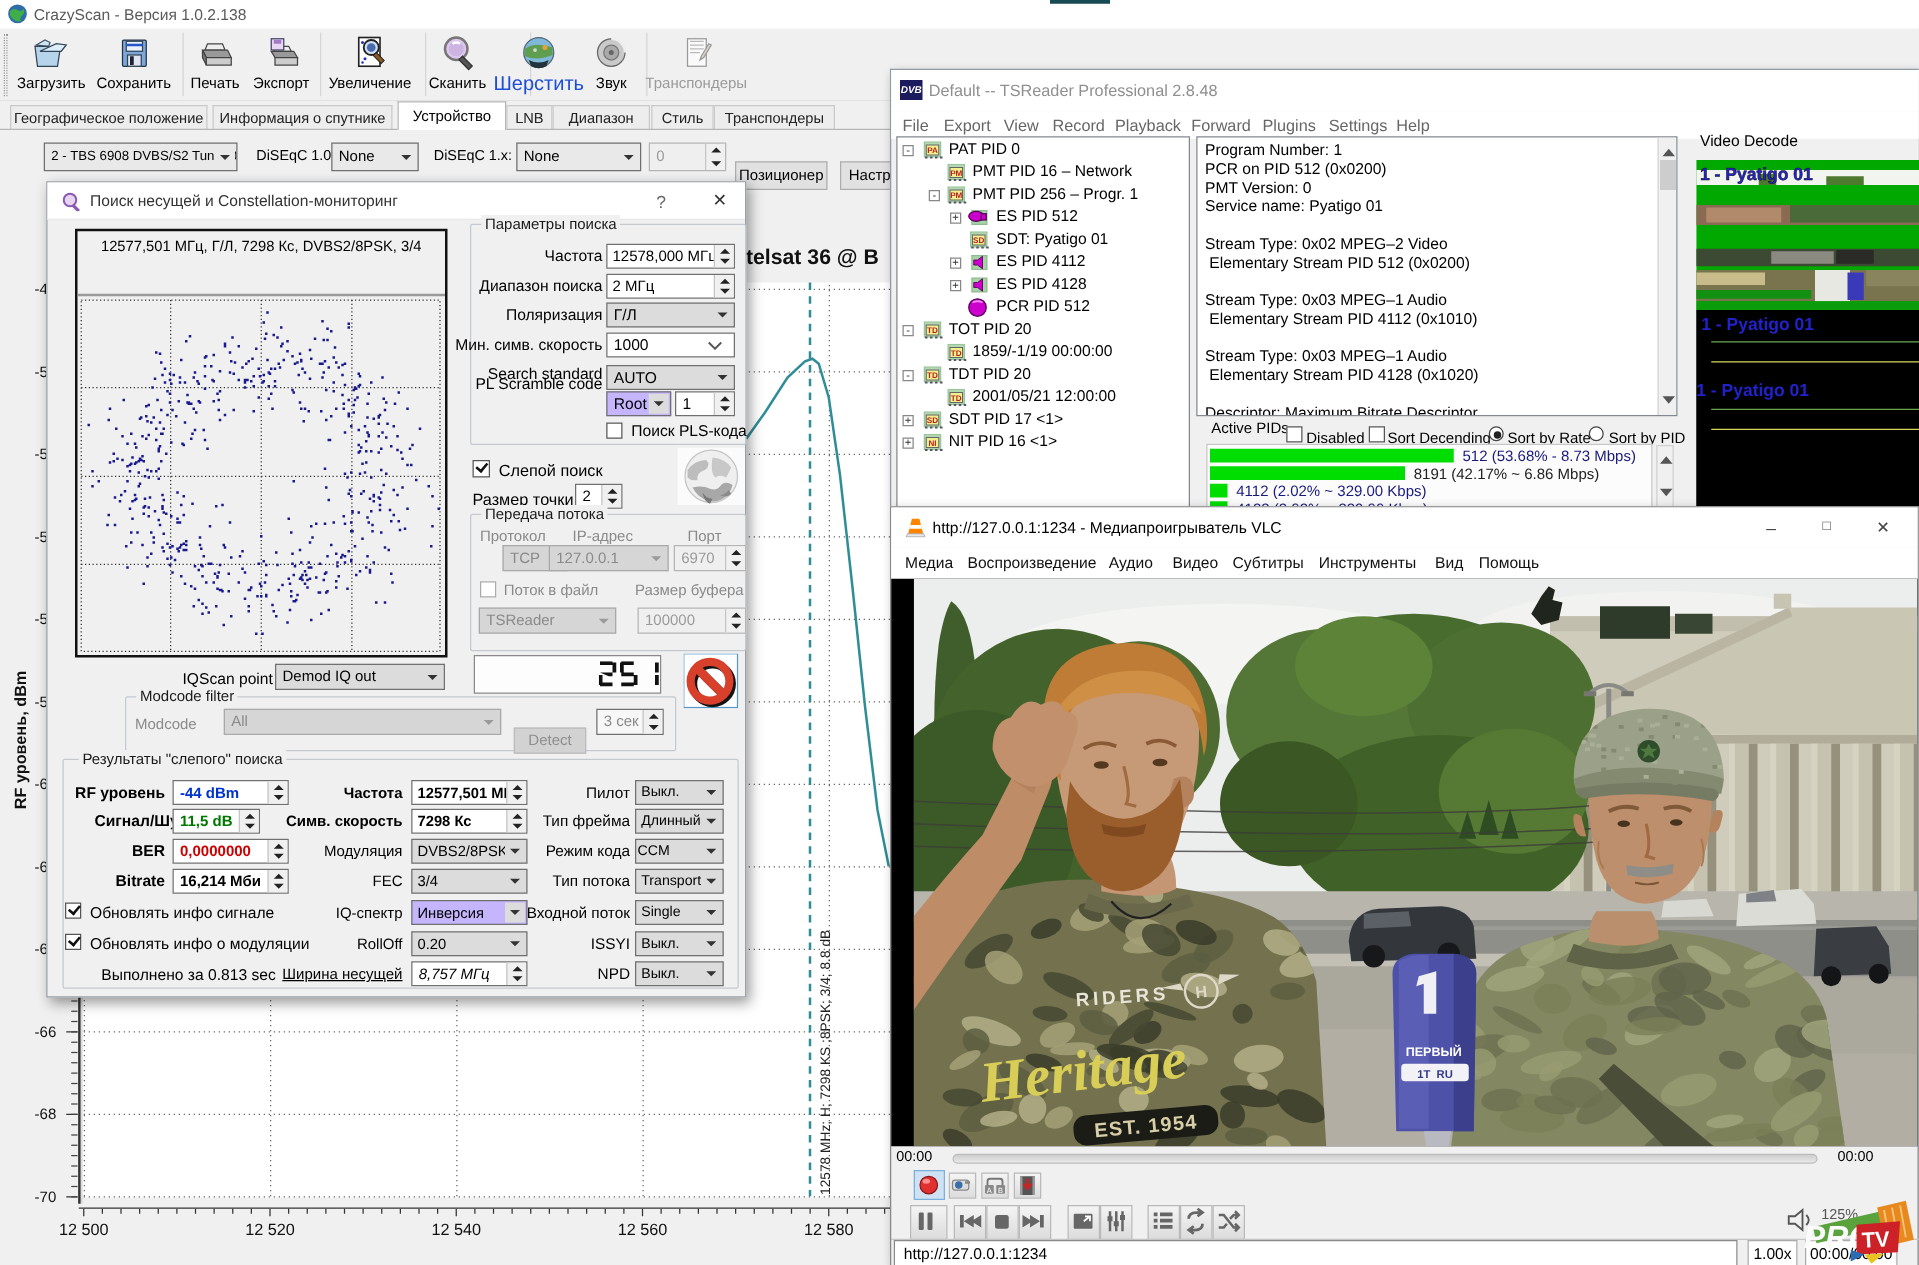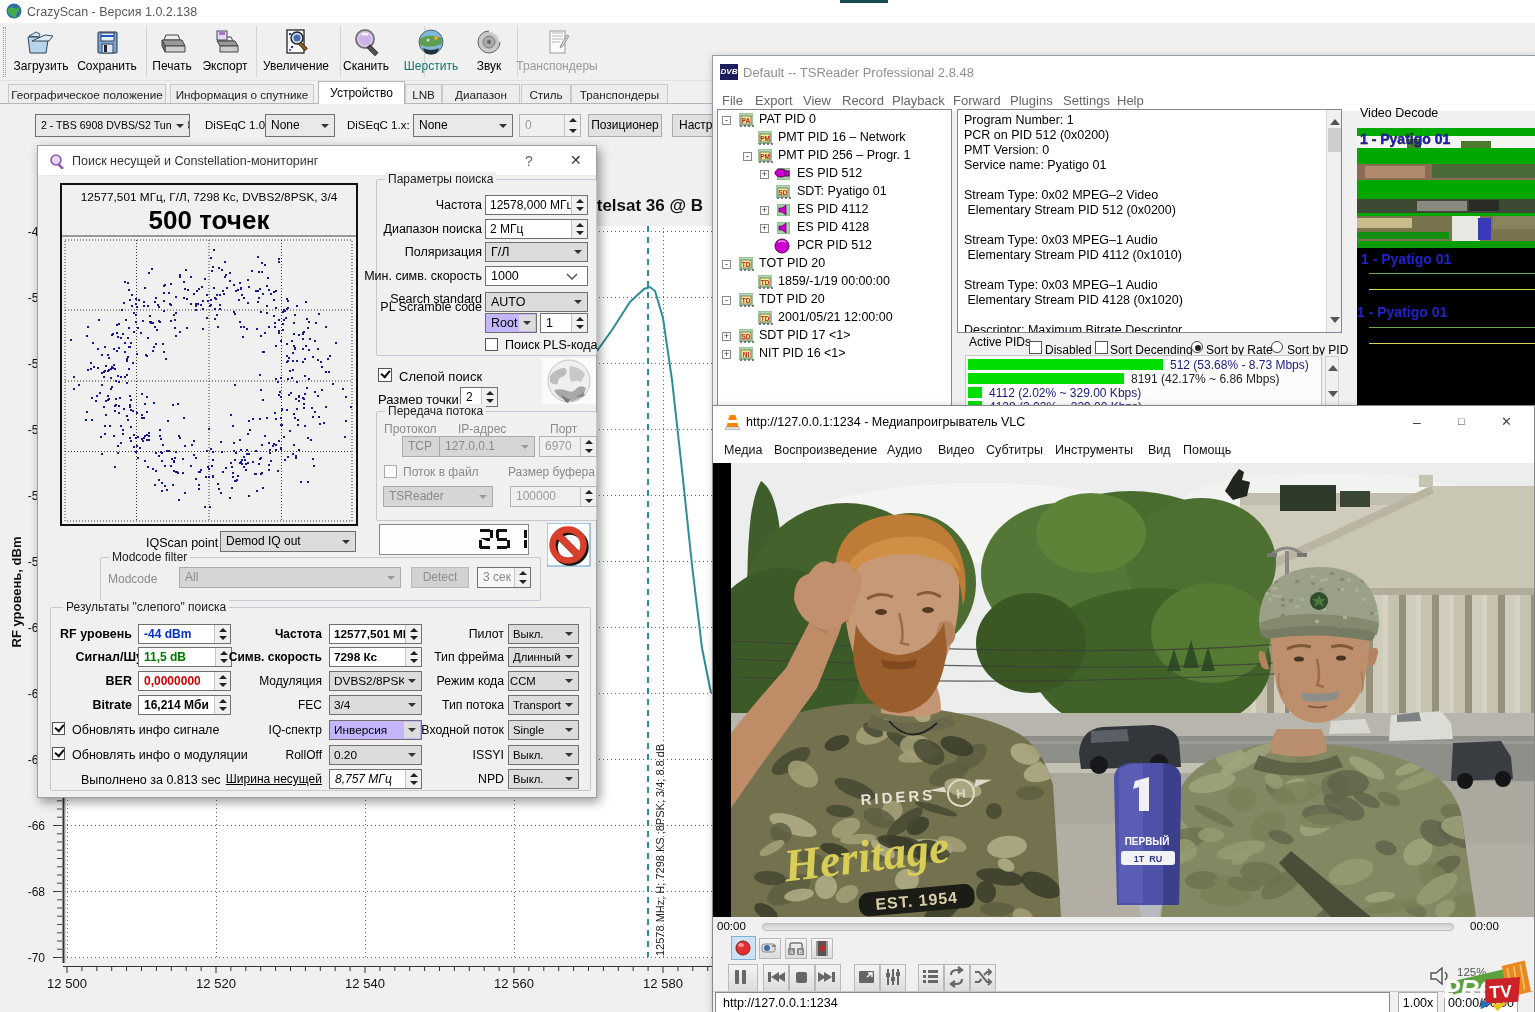--- a/index.html
+++ b/index.html
@@ -16,21 +16,21 @@
 .spin{position:absolute;background:#fff;border:1px solid #707070;font-size:12px;color:#000;line-height:18px;padding-left:5px;white-space:nowrap;overflow:hidden;}
 .spin .ud{position:absolute;right:0;top:0;bottom:0;width:16px;background:#f0f0f0;border-left:1px solid #c5c5c5;}
 .spin .ud:before{content:"";position:absolute;left:4px;top:3px;border:4px solid transparent;border-bottom:4px solid #222;border-top:none;}
 .spin .ud:after{content:"";position:absolute;left:4px;bottom:3px;border:4px solid transparent;border-top:4px solid #222;border-bottom:none;}
 .spin.dis{background:#efefef;color:#9a9a9a;border-color:#b5b5b5;}
 .cb{position:absolute;width:13px;height:13px;background:#fff;border:1px solid #555;}
 .cb.on:after{content:"";position:absolute;left:2px;top:1px;width:7px;height:4px;border-left:2px solid #111;border-bottom:2px solid #111;transform:rotate(-50deg);}
 .lbl{position:absolute;font-size:12px;color:#000;white-space:nowrap;}
 .grp{position:absolute;border:1px solid #c3c9cf;border-radius:2px;}
 .grp>span{position:absolute;top:-8px;left:8px;background:#f0f0f0;padding:0 3px;font-size:12px;color:#1a1a1a;white-space:nowrap;}
-.btn{position:absolute;background:#e1e1e1;border:1px solid #adadad;font-size:12px;text-align:center;color:#000;}
+.btn{position:absolute;background:#e1e1e1;border:1px solid #adadad;font-size:12px;text-align:center;color:#000;margin-top:15px;}
 </style></head>
 <body>
 
 <svg class="abs" style="left:0;top:0;z-index:1" width="1535" height="1012" viewBox="0 0 1535 1012">
     <rect x="63" y="226" width="1380" height="732" fill="#ffffff"></rect>
     <text x="575" y="211" font-size="17" font-weight="bold" fill="#111" font-family="Liberation Sans">Eutelsat 36 @ B</text>
     <line x1="63" y1="231.5" x2="1443" y2="231.5" stroke="#666" stroke-width="1" stroke-dasharray="1 3"></line>
     <text x="45" y="235.5" font-size="12" fill="#111" text-anchor="end" font-family="Liberation Sans">-48</text>
     <line x1="53" y1="231.5" x2="62" y2="231.5" stroke="#333" stroke-width="1"></line>
     <line x1="63" y1="297.5" x2="1443" y2="297.5" stroke="#666" stroke-width="1" stroke-dasharray="1 3"></line>
@@ -331,21 +331,21 @@
       <rect x="20" y="18" width="11" height="4" transform="rotate(45 20 18)" fill="#555" stroke="#333"></rect>
     </svg>
     <span class="lbl" style="left:366px;top:36px;transform:translateX(-50%);font-size:12px;color:#000">Сканить</span>
     <svg class="abs" style="left:415px;top:4px" width="32" height="32" viewBox="0 0 32 32">
       <circle cx="16" cy="15" r="12" fill="#7fb8d8" stroke="#567" stroke-width="1"></circle>
       <path d="M5,12 q8,-6 22,-1 l0,6 q-12,5 -22,1z" fill="#5f9e4e"></path>
       <path d="M8,21 q8,4 16,0 l-2,5 q-6,3 -12,0z" fill="#23333a"></path>
       <circle cx="21" cy="11" r="2" fill="#e8a13c"></circle>
       <circle cx="13" cy="13" r="1.5" fill="#d8d8d8"></circle>
     </svg>
-    <span class="lbl" style="left:431px;top:36px;transform:translateX(-50%);font-size:12px;color:#0f766e">Шерстить</span>
+    <span class="lbl" style="left:431px;top:36px;transform:translateX(-50%);font-size:16px;color:#1d4ed8">Шерстить</span>
     <svg class="abs" style="left:473px;top:4px" width="32" height="32" viewBox="0 0 32 32">
       <circle cx="16" cy="15" r="11" fill="#c9c9c9" stroke="#666"></circle>
       <circle cx="16" cy="15" r="6" fill="#a9a9a9" stroke="#777"></circle>
       <circle cx="16" cy="15" r="2" fill="#666"></circle>
       <path d="M16,4 a11,11 0 0 1 11,11" stroke="#eee" stroke-width="2" fill="none"></path>
     </svg>
     <span class="lbl" style="left:489px;top:36px;transform:translateX(-50%);font-size:12px;color:#000">Звук</span>
     <svg class="abs" style="left:541px;top:4px" width="32" height="32" viewBox="0 0 32 32">
       <rect x="9" y="4" width="15" height="22" fill="#fafafa" stroke="#999"></rect>
       <path d="M11,6 h11 M11,9 h11 M11,12 h11 M11,15 h8" stroke="#bbb" stroke-width="1"></path>
@@ -378,21 +378,20 @@
       <svg class="abs" style="left:11px;top:7px" width="16" height="16">
         <circle cx="7" cy="7" r="5" fill="#e7d4f2" stroke="#8a5ab0" stroke-width="1.6"></circle>
         <rect x="10" y="10" width="7" height="2.6" transform="rotate(45 10 10)" fill="#8a5ab0"></rect>
       </svg>
       <span class="lbl" style="left:34px;top:8px;font-size:12.5px;color:#333">Поиск несущей и Constellation-мониторинг</span>
       <span class="lbl" style="left:487px;top:7px;font-size:14px;color:#666">?</span>
       <span class="lbl" style="left:532px;top:6px;font-size:14px;color:#333">✕</span>
     </div>
     <div class="abs" style="left:22px;top:37px;width:298px;height:343px;border:2px solid #111;background:#f0f0f0">
       <div class="lbl" style="left:0;top:5px;width:294px;text-align:center;font-size:11.8px">12577,501 МГц, Г/Л, 7298 Кс, DVBS2/8PSK, 3/4</div>
-      <div class="lbl" style="left:0;top:20px;width:294px;text-align:center;font-size:26px;font-weight:bold">500 точек</div>
       <div class="abs" style="left:0;top:50px;width:294px;height:2px;background:#9a9a9a"></div>
       <svg class="abs" style="left:2px;top:54px" width="290" height="284" viewBox="0 0 290 284">
         <rect x="1" y="1" width="287" height="281" fill="none" stroke="#333" stroke-width="1" stroke-dasharray="1 2"></rect>
         <line x1="72.5" y1="1" x2="72.5" y2="283" stroke="#333" stroke-width="1" stroke-dasharray="1 2"></line>
         <line x1="145" y1="1" x2="145" y2="283" stroke="#333" stroke-width="1" stroke-dasharray="1 2"></line>
         <line x1="217.5" y1="1" x2="217.5" y2="283" stroke="#333" stroke-width="1" stroke-dasharray="1 2"></line>
         <line x1="1" y1="71" x2="289" y2="71" stroke="#333" stroke-width="1" stroke-dasharray="1 2"></line>
         <line x1="1" y1="142" x2="289" y2="142" stroke="#333" stroke-width="1" stroke-dasharray="1 2"></line>
         <line x1="1" y1="212.5" x2="289" y2="212.5" stroke="#333" stroke-width="1" stroke-dasharray="1 2"></line>
         <path d="M92 90h2v2h-2z M229 83h2v2h-2z M162 48h2v2h-2z M161 228h2v2h-2z M118 219h2v2h-2z M223 68h2v2h-2z M213 142h2v2h-2z M193 51h2v2h-2z M176 49h2v2h-2z M44 159h2v2h-2z M111 232h2v2h-2z M131 218h2v2h-2z M143 227h2v2h-2z M41 175h2v2h-2z M39 137h2v2h-2z M49 109h2v2h-2z M216 138h2v2h-2z M175 43h2v2h-2z M59 63h2v2h-2z M264 132h2v2h-2z M168 233h2v2h-2z M183 194h2v2h-2z M57 70h2v2h-2z M239 164h2v2h-2z M196 150h2v2h-2z M40 131h2v2h-2z M77 154h2v2h-2z M211 106h2v2h-2z M86 82h2v2h-2z M23 130h2v2h-2z M54 142h2v2h-2z M148 236h2v2h-2z M278 149h2v2h-2z M192 251h2v2h-2z M111 57h2v2h-2z M175 223h2v2h-2z M95 190h2v2h-2z M232 142h2v2h-2z M198 54h2v2h-2z M206 221h2v2h-2z M135 232h2v2h-2z M232 66h2v2h-2z M62 135h2v2h-2z M202 66h2v2h-2z M74 60h2v2h-2z M140 39h2v2h-2z M246 200h2v2h-2z M43 115h2v2h-2z M53 136h2v2h-2z M219 70h2v2h-2z M95 196h2v2h-2z M91 104h2v2h-2z M248 177h2v2h-2z M71 198h2v2h-2z M100 226h2v2h-2z M185 190h2v2h-2z M183 63h2v2h-2z M82 195h2v2h-2z M228 130h2v2h-2z M99 112h2v2h-2z M73 88h2v2h-2z M71 59h2v2h-2z M99 53h2v2h-2z M197 205h2v2h-2z M54 173h2v2h-2z M153 244h2v2h-2z M108 165h2v2h-2z M225 191h2v2h-2z M253 120h2v2h-2z M170 241h2v2h-2z M84 33h2v2h-2z M108 245h2v2h-2z M220 71h2v2h-2z M91 58h2v2h-2z M223 217h2v2h-2z M196 72h2v2h-2z M238 109h2v2h-2z M242 79h2v2h-2z M23 87h2v2h-2z M205 210h2v2h-2z M181 224h2v2h-2z M238 99h2v2h-2z M28 103h2v2h-2z M188 222h2v2h-2z M241 62h2v2h-2z M95 82h2v2h-2z M60 103h2v2h-2z M78 201h2v2h-2z M49 196h2v2h-2z M154 249h2v2h-2z M214 155h2v2h-2z M204 87h2v2h-2z M43 160h2v2h-2z M63 117h2v2h-2z M115 198h2v2h-2z M147 31h2v2h-2z M253 156h2v2h-2z M71 212h2v2h-2z M234 156h2v2h-2z M231 216h2v2h-2z M238 122h2v2h-2z M80 48h2v2h-2z M72 173h2v2h-2z M64 129h2v2h-2z M218 72h2v2h-2z M98 205h2v2h-2z M52 85h2v2h-2z M104 53h2v2h-2z M96 199h2v2h-2z M46 129h2v2h-2z M155 55h2v2h-2z M244 82h2v2h-2z M197 205h2v2h-2z M229 106h2v2h-2z M268 144h2v2h-2z M149 10h2v2h-2z M197 23h2v2h-2z M211 210h2v2h-2z M56 186h2v2h-2z M197 32h2v2h-2z M242 148h2v2h-2z M90 87h2v2h-2z M173 50h2v2h-2z M39 132h2v2h-2z M133 64h2v2h-2z M156 202h2v2h-2z M169 203h2v2h-2z M73 218h2v2h-2z M182 210h2v2h-2z M91 213h2v2h-2z M244 110h2v2h-2z M47 95h2v2h-2z M96 212h2v2h-2z M131 239h2v2h-2z M224 118h2v2h-2z M59 169h2v2h-2z M225 131h2v2h-2z M26 129h2v2h-2z M48 128h2v2h-2z M214 93h2v2h-2z M142 55h2v2h-2z M63 98h2v2h-2z M45 186h2v2h-2z M196 96h2v2h-2z M79 178h2v2h-2z M227 101h2v2h-2z M280 197h2v2h-2z M40 186h2v2h-2z M50 129h2v2h-2z M253 109h2v2h-2z M145 267h2v2h-2z M179 58h2v2h-2z M105 64h2v2h-2z M121 30h2v2h-2z M72 67h2v2h-2z M256 122h2v2h-2z M102 211h2v2h-2z M37 214h2v2h-2z M184 256h2v2h-2z M250 172h2v2h-2z M172 240h2v2h-2z M198 112h2v2h-2z M206 54h2v2h-2z M219 197h2v2h-2z M61 80h2v2h-2z M35 153h2v2h-2z M69 92h2v2h-2z M110 88h2v2h-2z M109 231h2v2h-2z M228 121h2v2h-2z M55 158h2v2h-2z M85 82h2v2h-2z M85 76h2v2h-2z M168 186h2v2h-2z M259 183h2v2h-2z M58 190h2v2h-2z M157 30h2v2h-2z M200 25h2v2h-2z M134 49h2v2h-2z M195 179h2v2h-2z M216 101h2v2h-2z M170 74h2v2h-2z M210 83h2v2h-2z M47 127h2v2h-2z M199 112h2v2h-2z M247 168h2v2h-2z M215 152h2v2h-2z M250 152h2v2h-2z M144 229h2v2h-2z M147 226h2v2h-2z M183 223h2v2h-2z M65 107h2v2h-2z M231 159h2v2h-2z M89 107h2v2h-2z M196 218h2v2h-2z M87 29h2v2h-2z M281 157h2v2h-2z M100 246h2v2h-2z M250 101h2v2h-2z M62 121h2v2h-2z M194 32h2v2h-2z M93 65h2v2h-2z M71 82h2v2h-2z M180 220h2v2h-2z M56 98h2v2h-2z M234 161h2v2h-2z M177 55h2v2h-2z M222 122h2v2h-2z M202 73h2v2h-2z M281 181h2v2h-2z M94 216h2v2h-2z M107 219h2v2h-2z M229 205h2v2h-2z M67 66h2v2h-2z M169 72h2v2h-2z M109 221h2v2h-2z M222 59h2v2h-2z M176 48h2v2h-2z M216 208h2v2h-2z M160 22h2v2h-2z M210 87h2v2h-2z M179 227h2v2h-2z M66 103h2v2h-2z M64 50h2v2h-2z M98 104h2v2h-2z M217 185h2v2h-2z M99 71h2v2h-2z M71 64h2v2h-2z M195 49h2v2h-2z M187 31h2v2h-2z M114 196h2v2h-2z M126 37h2v2h-2z M209 76h2v2h-2z M214 91h2v2h-2z M204 225h2v2h-2z M226 153h2v2h-2z M111 96h2v2h-2z M166 223h2v2h-2z M81 115h2v2h-2z M228 113h2v2h-2z M69 207h2v2h-2z M144 237h2v2h-2z M22 172h2v2h-2z M94 67h2v2h-2z M202 178h2v2h-2z M84 193h2v2h-2z M200 196h2v2h-2z M106 81h2v2h-2z M198 54h2v2h-2z M84 196h2v2h-2z M103 181h2v2h-2z M37 115h2v2h-2z M167 227h2v2h-2z M148 237h2v2h-2z M97 221h2v2h-2z M39 167h2v2h-2z M233 185h2v2h-2z M148 27h2v2h-2z M52 93h2v2h-2z M113 233h2v2h-2z M240 186h2v2h-2z M152 75h2v2h-2z M211 205h2v2h-2z M209 204h2v2h-2z M216 209h2v2h-2z M210 173h2v2h-2z M254 74h2v2h-2z M134 232h2v2h-2z M120 206h2v2h-2z M179 87h2v2h-2z M78 81h2v2h-2z M183 223h2v2h-2z M68 171h2v2h-2z M221 78h2v2h-2z M84 196h2v2h-2z M119 42h2v2h-2z M216 185h2v2h-2z M132 51h2v2h-2z M165 33h2v2h-2z M214 19h2v2h-2z M109 75h2v2h-2z M84 200h2v2h-2z M222 170h2v2h-2z M33 128h2v2h-2z M150 69h2v2h-2z M179 217h2v2h-2z M136 230h2v2h-2z M68 123h2v2h-2z M145 66h2v2h-2z M218 90h2v2h-2z M188 179h2v2h-2z M175 200h2v2h-2z M174 60h2v2h-2z M83 66h2v2h-2z M129 54h2v2h-2z M211 139h2v2h-2z M230 109h2v2h-2z M209 52h2v2h-2z M165 41h2v2h-2z M69 195h2v2h-2z M94 81h2v2h-2z M190 234h2v2h-2z M151 59h2v2h-2z M150 69h2v2h-2z M131 64h2v2h-2z M27 180h2v2h-2z M72 206h2v2h-2z M40 194h2v2h-2z M234 157h2v2h-2z M211 51h2v2h-2z M62 119h2v2h-2z M73 197h2v2h-2z M6 100h2v2h-2z M126 37h2v2h-2z M80 196h2v2h-2z M193 62h2v2h-2z M238 93h2v2h-2z M53 213h2v2h-2z M204 203h2v2h-2z M150 79h2v2h-2z M240 136h2v2h-2z M205 213h2v2h-2z M123 50h2v2h-2z M203 38h2v2h-2z M238 94h2v2h-2z M228 214h2v2h-2z M211 179h2v2h-2z M261 132h2v2h-2z M249 226h2v2h-2z M196 234h2v2h-2z M53 97h2v2h-2z M50 171h2v2h-2z M146 18h2v2h-2z M176 210h2v2h-2z M229 94h2v2h-2z M168 237h2v2h-2z M160 37h2v2h-2z M229 174h2v2h-2z M43 156h2v2h-2z M238 158h2v2h-2z M106 226h2v2h-2z M109 222h2v2h-2z M131 70h2v2h-2z M51 165h2v2h-2z M254 177h2v2h-2z M227 138h2v2h-2z M218 84h2v2h-2z M243 88h2v2h-2z M148 212h2v2h-2z M65 198h2v2h-2z M157 212h2v2h-2z M231 218h2v2h-2z M286 167h2v2h-2z M9 137h2v2h-2z M214 201h2v2h-2z M197 233h2v2h-2z M211 68h2v2h-2z M46 149h2v2h-2z M198 248h2v2h-2z M110 80h2v2h-2z M134 249h2v2h-2z M49 125h2v2h-2z M120 253h2v2h-2z M44 130h2v2h-2z M86 83h2v2h-2z M44 118h2v2h-2z M56 203h2v2h-2z M171 51h2v2h-2z M222 69h2v2h-2z M184 214h2v2h-2z M184 181h2v2h-2z M234 210h2v2h-2z M257 127h2v2h-2z M241 106h2v2h-2z M158 232h2v2h-2z M263 119h2v2h-2z M170 220h2v2h-2z M60 137h2v2h-2z M51 141h2v2h-2z M251 83h2v2h-2z M216 157h2v2h-2z M97 243h2v2h-2z M76 93h2v2h-2z M217 169h2v2h-2z M156 253h2v2h-2z M51 159h2v2h-2z M200 93h2v2h-2z M152 55h2v2h-2z M202 46h2v2h-2z M154 28h2v2h-2z M122 59h2v2h-2z M209 60h2v2h-2z M99 46h2v2h-2z M138 61h2v2h-2z M112 232h2v2h-2z M195 219h2v2h-2z M150 58h2v2h-2z M191 211h2v2h-2z M234 95h2v2h-2z M64 88h2v2h-2z M104 211h2v2h-2z M230 108h2v2h-2z M213 231h2v2h-2z M43 131h2v2h-2z M243 198h2v2h-2z M265 116h2v2h-2z M48 94h2v2h-2z M193 17h2v2h-2z M129 215h2v2h-2z M183 40h2v2h-2z M119 58h2v2h-2z M63 43h2v2h-2z M271 103h2v2h-2z M89 163h2v2h-2z M77 178h2v2h-2z M106 44h2v2h-2z M204 50h2v2h-2z M88 229h2v2h-2z M99 61h2v2h-2z M173 236h2v2h-2z M40 107h2v2h-2z M158 51h2v2h-2z M255 184h2v2h-2z M138 89h2v2h-2z M257 150h2v2h-2z M223 121h2v2h-2z M31 161h2v2h-2z M66 187h2v2h-2z M131 66h2v2h-2z M41 126h2v2h-2z M136 65h2v2h-2z M216 178h2v2h-2z M82 116h2v2h-2z M54 108h2v2h-2z M245 99h2v2h-2z M261 167h2v2h-2z M54 166h2v2h-2z M65 60h2v2h-2z M52 111h2v2h-2z M233 180h2v2h-2z M54 84h2v2h-2z M167 248h2v2h-2z M177 220h2v2h-2z M214 80h2v2h-2z M177 224h2v2h-2z M50 166h2v2h-2z M146 65h2v2h-2z M115 35h2v2h-2z M60 112h2v2h-2z M184 47h2v2h-2z M65 156h2v2h-2z M69 73h2v2h-2z M191 51h2v2h-2z M106 65h2v2h-2z M60 42h2v2h-2z M58 194h2v2h-2z M22 96h2v2h-2z M53 206h2v2h-2z M143 61h2v2h-2z M79 198h2v2h-2z M41 161h2v2h-2z M149 48h2v2h-2z M46 138h2v2h-2z M97 213h2v2h-2z M176 87h2v2h-2z M77 199h2v2h-2z M178 97h2v2h-2z M169 45h2v2h-2z M65 165h2v2h-2z M126 64h2v2h-2z M239 159h2v2h-2z M66 201h2v2h-2z M192 89h2v2h-2z M88 111h2v2h-2z M72 114h2v2h-2z M115 92h2v2h-2z M111 73h2v2h-2z M34 80h2v2h-2z M77 175h2v2h-2z M191 234h2v2h-2z M127 205h2v2h-2z M118 233h2v2h-2z M62 176h2v2h-2z M244 139h2v2h-2z M80 221h2v2h-2z M21 180h2v2h-2z M75 208h2v2h-2z M58 94h2v2h-2z M222 116h2v2h-2z M230 75h2v2h-2z M78 201h2v2h-2z M134 245h2v2h-2z M219 80h2v2h-2z M14 145h2v2h-2z M122 88h2v2h-2z M230 178h2v2h-2z M223 61h2v2h-2z M110 218h2v2h-2z M62 143h2v2h-2z M176 222h2v2h-2z M82 172h2v2h-2z M194 58h2v2h-2z M214 22h2v2h-2z M27 158h2v2h-2z M155 69h2v2h-2z M66 160h2v2h-2z M82 200h2v2h-2z M33 109h2v2h-2z M171 213h2v2h-2z M111 212h2v2h-2z M115 37h2v2h-2z M161 35h2v2h-2z M232 169h2v2h-2z M138 69h2v2h-2z M175 82h2v2h-2z M65 167h2v2h-2z M198 160h2v2h-2z M100 45h2v2h-2z M148 220h2v2h-2z M79 62h2v2h-2z M50 227h2v2h-2z M67 55h2v2h-2z M142 211h2v2h-2z M32 156h2v2h-2z M26 123h2v2h-2z M88 83h2v2h-2z M169 211h2v2h-2z M240 119h2v2h-2z M129 201h2v2h-2z M102 250h2v2h-2z M144 189h2v2h-2z M217 170h2v2h-2z M63 180h2v2h-2z M159 54h2v2h-2z M120 49h2v2h-2z M181 230h2v2h-2z M208 206h2v2h-2z M94 240h2v2h-2z M153 87h2v2h-2z M47 147h2v2h-2z M222 104h2v2h-2z M90 62h2v2h-2z M71 75h2v2h-2z M155 65h2v2h-2z M146 60h2v2h-2z M83 227h2v2h-2z M141 237h2v2h-2z M66 170h2v2h-2z M9 149h2v2h-2z M236 242h2v2h-2z M80 164h2v2h-2z M79 66h2v2h-2z M243 242h2v2h-2z M220 220h2v2h-2z M194 224h2v2h-2z M126 226h2v2h-2z M232 121h2v2h-2z M240 154h2v2h-2z M182 214h2v2h-2z M204 230h2v2h-2z M83 98h2v2h-2z M166 175h2v2h-2z M64 107h2v2h-2z M224 155h2v2h-2z M146 209h2v2h-2z M182 89h2v2h-2z M37 133h2v2h-2z M239 168h2v2h-2z M29 127h2v2h-2z M113 164h2v2h-2z M165 258h2v2h-2z M101 119h2v2h-2z M171 241h2v2h-2z M195 135h2v2h-2z M223 139h2v2h-2z M261 87h2v2h-2z M91 231h2v2h-2z M170 145h2v2h-2z M239 92h2v2h-2z M137 47h2v2h-2z M142 78h2v2h-2z M119 178h2v2h-2z M248 219h2v2h-2z M56 137h2v2h-2z M140 267h2v2h-2z M37 145h2v2h-2z M248 117h2v2h-2z M82 157h2v2h-2z M97 251h2v2h-2z M36 197h2v2h-2z M90 245h2v2h-2z M114 260h2v2h-2z" fill="#1a1a8e"></path>
@@ -471,21 +470,21 @@
     <span class="lbl" style="left:70px;top:426px;color:#8a8a8a">Modcode</span>
     <div class="combo dis" style="left:141px;top:421px;width:222px;height:21px">All<i class="ar"></i></div>
     <div class="btn" style="left:373px;top:421px;width:58px;height:21px;line-height:19px;background:#d2d2d2;color:#8e8e8e;border-color:#bbb">Detect</div>
     <div class="spin" style="left:439px;top:421px;width:54px;height:21px;color:#8a8a8a;background:#f7f7f7">3 сек<i class="ud"></i></div>
     <div class="grp" style="left:12px;top:461px;width:541px;height:184px">
       <span style="left:12px">Результаты "слепого" поиска</span>
     </div>
     <span class="lbl" style="left:0;top:481px;width:94px;text-align:right;font-weight:bold;font-size:12.5px">RF уровень</span>
     <div class="spin" style="left:100px;top:478px;width:93px;height:20px;line-height:18px;font-weight:bold;color:#0033cc">-44 dBm<i class="ud"></i></div>
     <span class="lbl" style="left:0;top:504px;width:114px;text-align:right;font-weight:bold;font-size:12.5px">Сигнал/Шум</span>
-    <div class="spin" style="left:100px;top:501px;width:94px;height:20px;line-height:18px;font-weight:bold;color:#007800">11,5 dB<i class="ud"></i></div>
+    <div class="spin" style="left:100px;top:501px;width:70px;height:20px;line-height:18px;font-weight:bold;color:#007800">11,5 dB<i class="ud"></i></div>
     <span class="lbl" style="left:0;top:528px;width:94px;text-align:right;font-weight:bold;font-size:12.5px">BER</span>
     <div class="spin" style="left:100px;top:525px;width:93px;height:20px;line-height:18px;font-weight:bold;color:#cc0000">0,0000000<i class="ud"></i></div>
     <span class="lbl" style="left:0;top:552px;width:94px;text-align:right;font-weight:bold;font-size:12.5px">Bitrate</span>
     <div class="spin" style="left:100px;top:549px;width:93px;height:20px;line-height:18px;font-weight:bold;color:#000">16,214 Мби<i class="ud"></i></div>
     <span class="lbl" style="left:88px;top:481px;width:196px;text-align:right;font-weight:bold;font-size:12px">Частота</span>
     <div class="spin" style="left:291px;top:478px;width:93px;height:20px;line-height:18px;font-weight:bold;font-size:11.8px;padding-left:4px">12577,501 МІ<i class="ud"></i></div>
     <span class="lbl" style="left:88px;top:504px;width:196px;text-align:right;font-weight:bold;font-size:12px">Симв. скорость</span>
     <div class="spin" style="left:291px;top:501px;width:93px;height:20px;line-height:18px;font-weight:bold;font-size:11.8px;padding-left:4px">7298 Кс<i class="ud"></i></div>
     <span class="lbl" style="left:88px;top:528px;width:196px;text-align:right;font-weight:normal;font-size:12px">Модуляция</span>
     <div class="combo" style="left:291px;top:525px;width:93px;height:20px;line-height:18px;background:#dcdcdc;font-size:11.8px;padding-left:4px">DVBS2/8PSK<i class="ar" style="background:#dcdcdc"></i></div>

